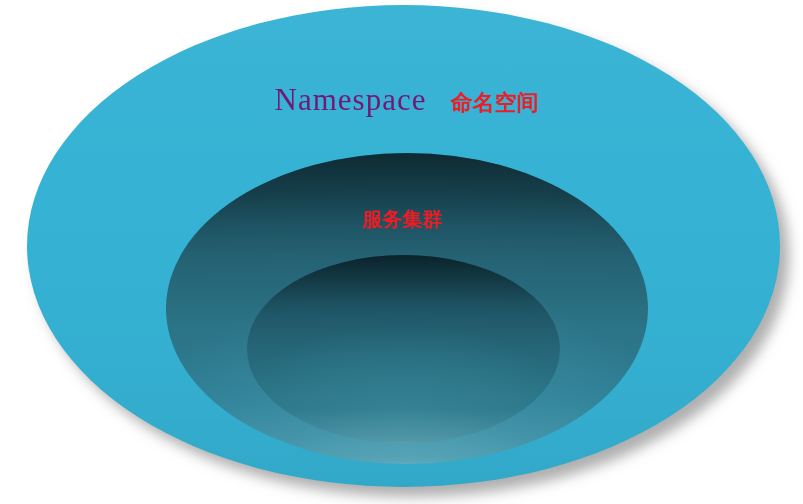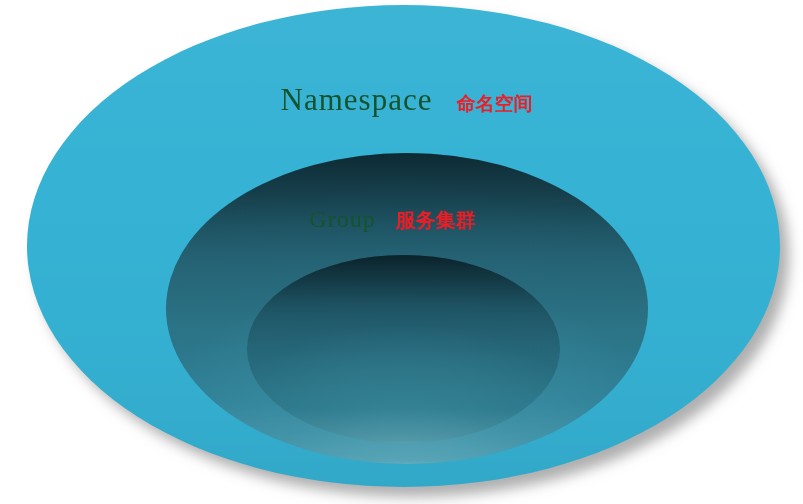--- a/index.html
+++ b/index.html
@@ -135,38 +135,38 @@
   
   .label-row {
     position: absolute;
     display: flex;
     align-items: baseline;
     justify-content: center;
     white-space: nowrap;
     pointer-events: none;
   }
   .label-en {
-    color: #14532d;
+    color: #701a75;
     font-family: "Liberation Serif", "DejaVu Serif", serif;
     letter-spacing: 1px;
   }
   .label-cn {
     color: #ee1c24;
     font-family: "DejaVu Sans", "Liberation Sans", sans-serif;
     font-weight: bold;
   }
 
   #label-namespace {
     left: 0;
     top: 82px;
     width: 803px;
     transform: translateX(5px);
   }
   #label-namespace .label-en { font-size: 31px; }
-  #label-namespace .label-cn { font-size: 19px; margin-left: 24px; }
+  #label-namespace .label-cn { font-size: 22px; margin-left: 24px; }
 
   #label-group {
     left: 0;
     top: 206px;
     width: 803px;
     transform: translateX(-9px);
   }
   #label-group .label-en { font-size: 24px; }
   #label-group .label-cn { font-size: 20px; margin-left: 20px; }
 
@@ -189,20 +189,19 @@
   <div class="ellipse" id="middle-ellipse"></div>
 
   <div class="ellipse" id="inner-ellipse"></div>
 
   <div class="label-row" id="label-namespace">
     <span class="label-en">Namespace</span>
     <span class="label-cn">命名空间</span>
   </div>
 
   <div class="label-row" id="label-group">
-    <span class="label-en">Group</span>
     <span class="label-cn">服务集群</span>
   </div>
 
   <div class="label-row" id="label-service">
   </div>
 
 </div>
 
 </body></html>

